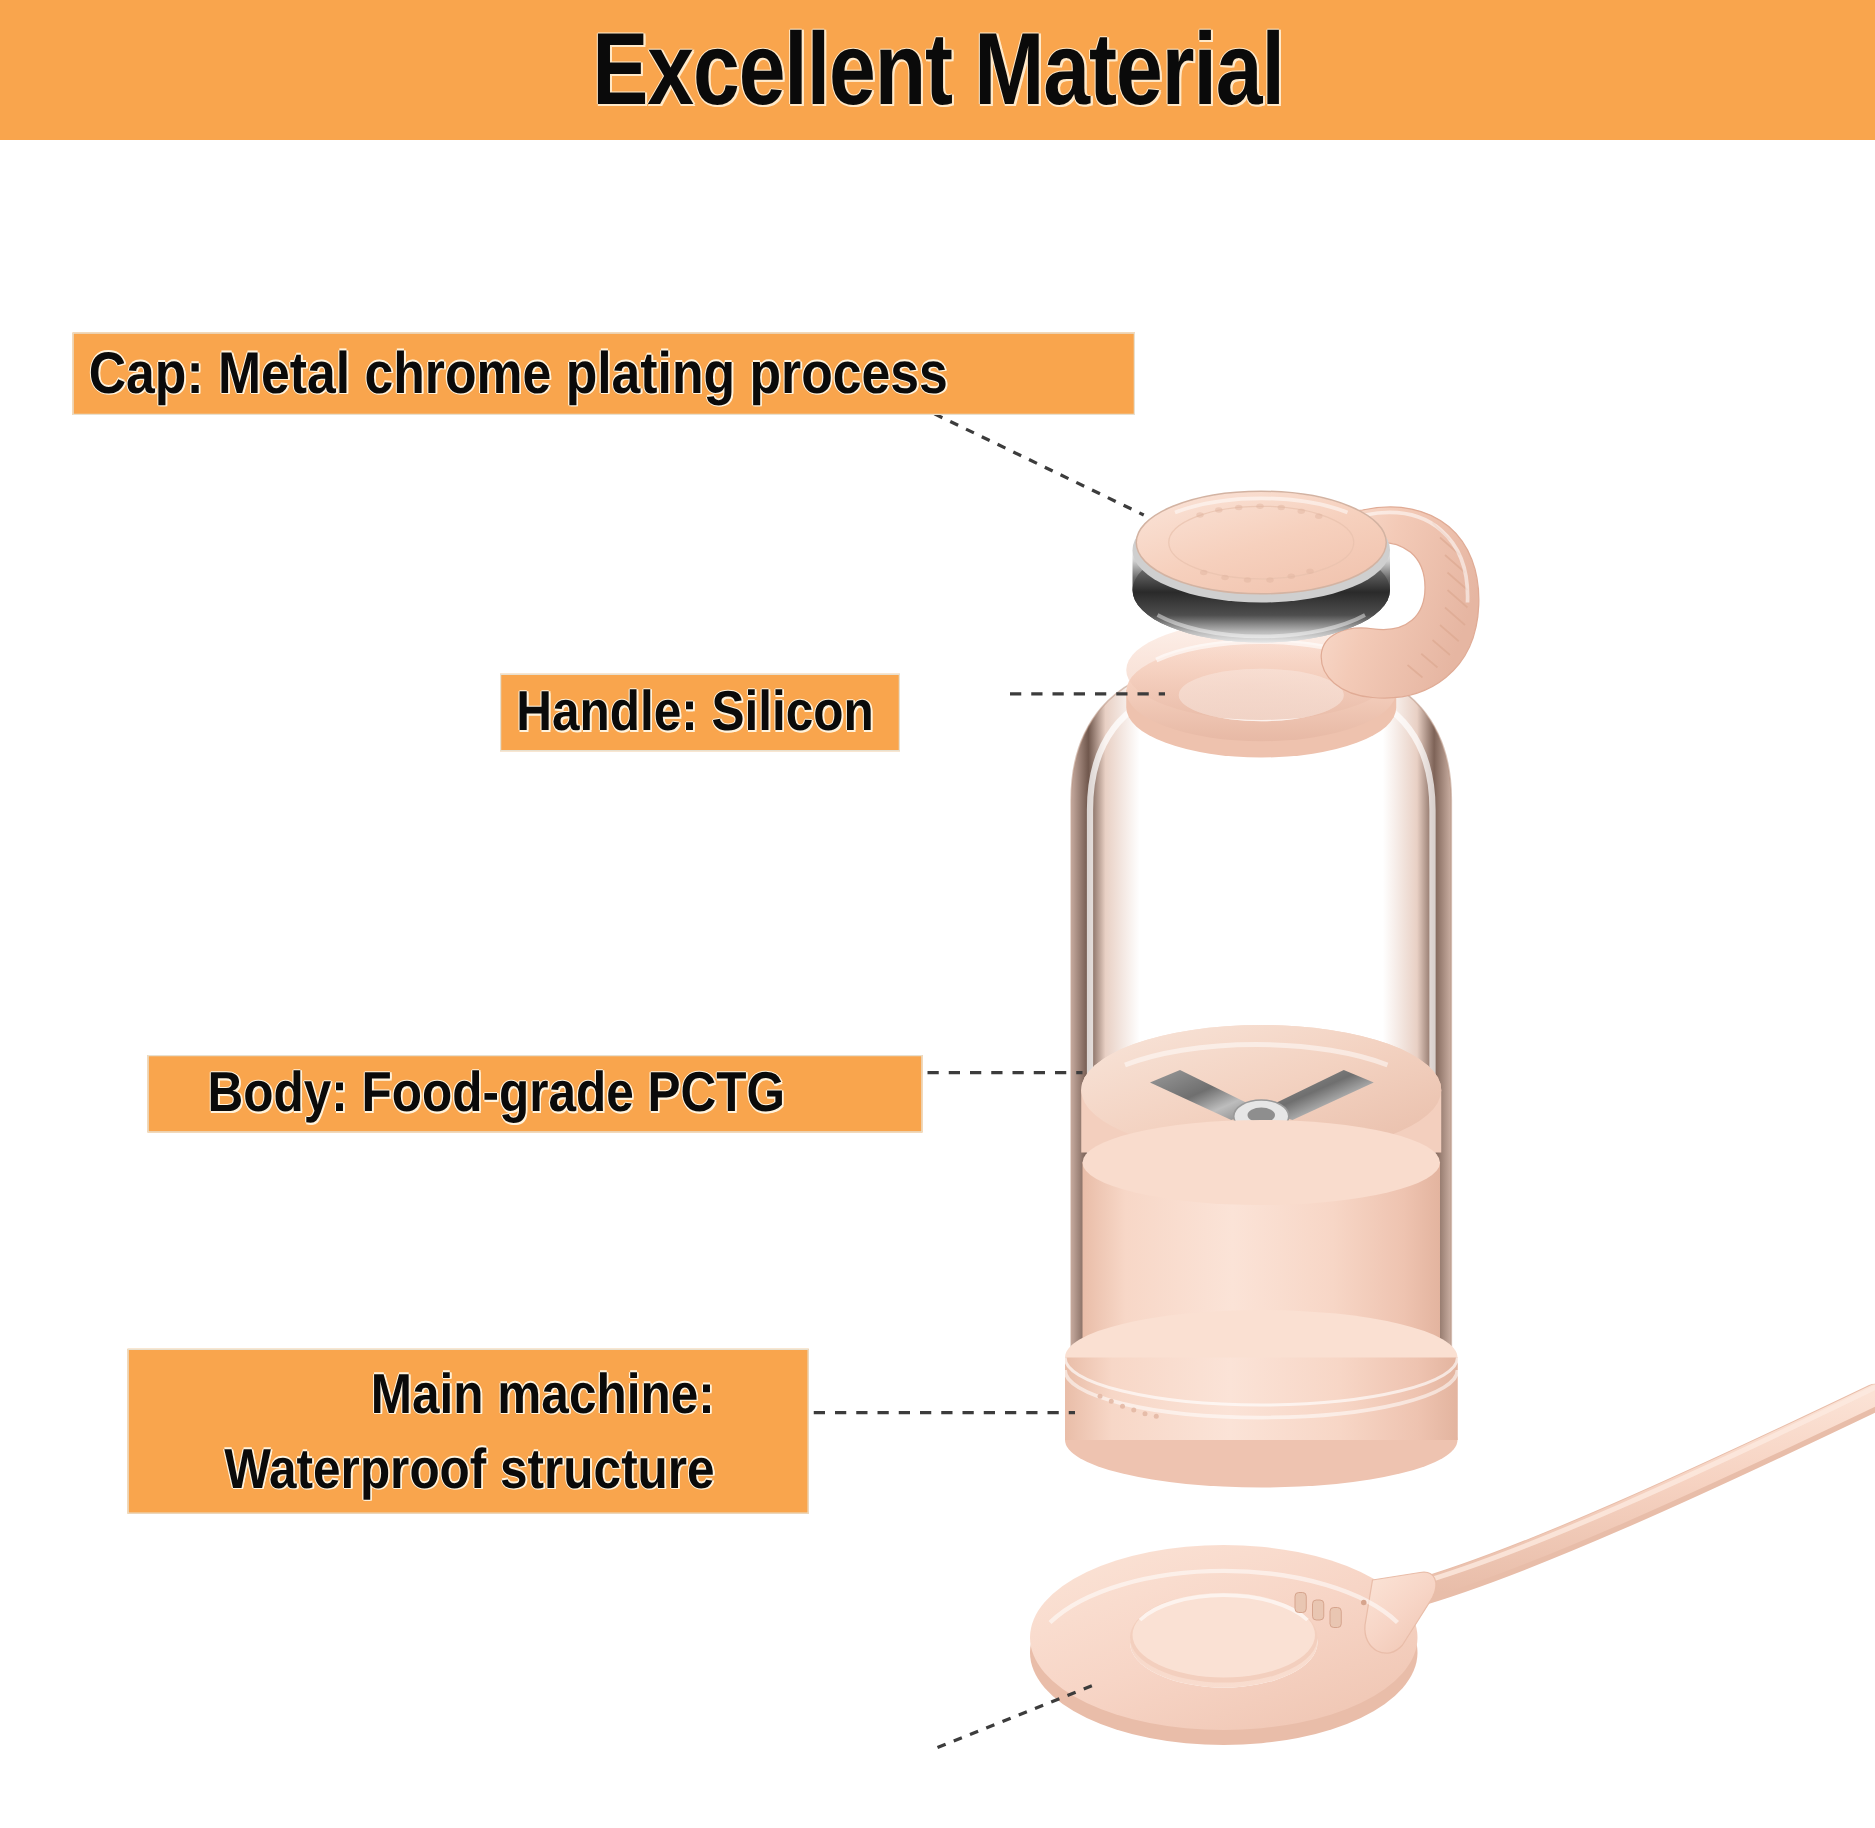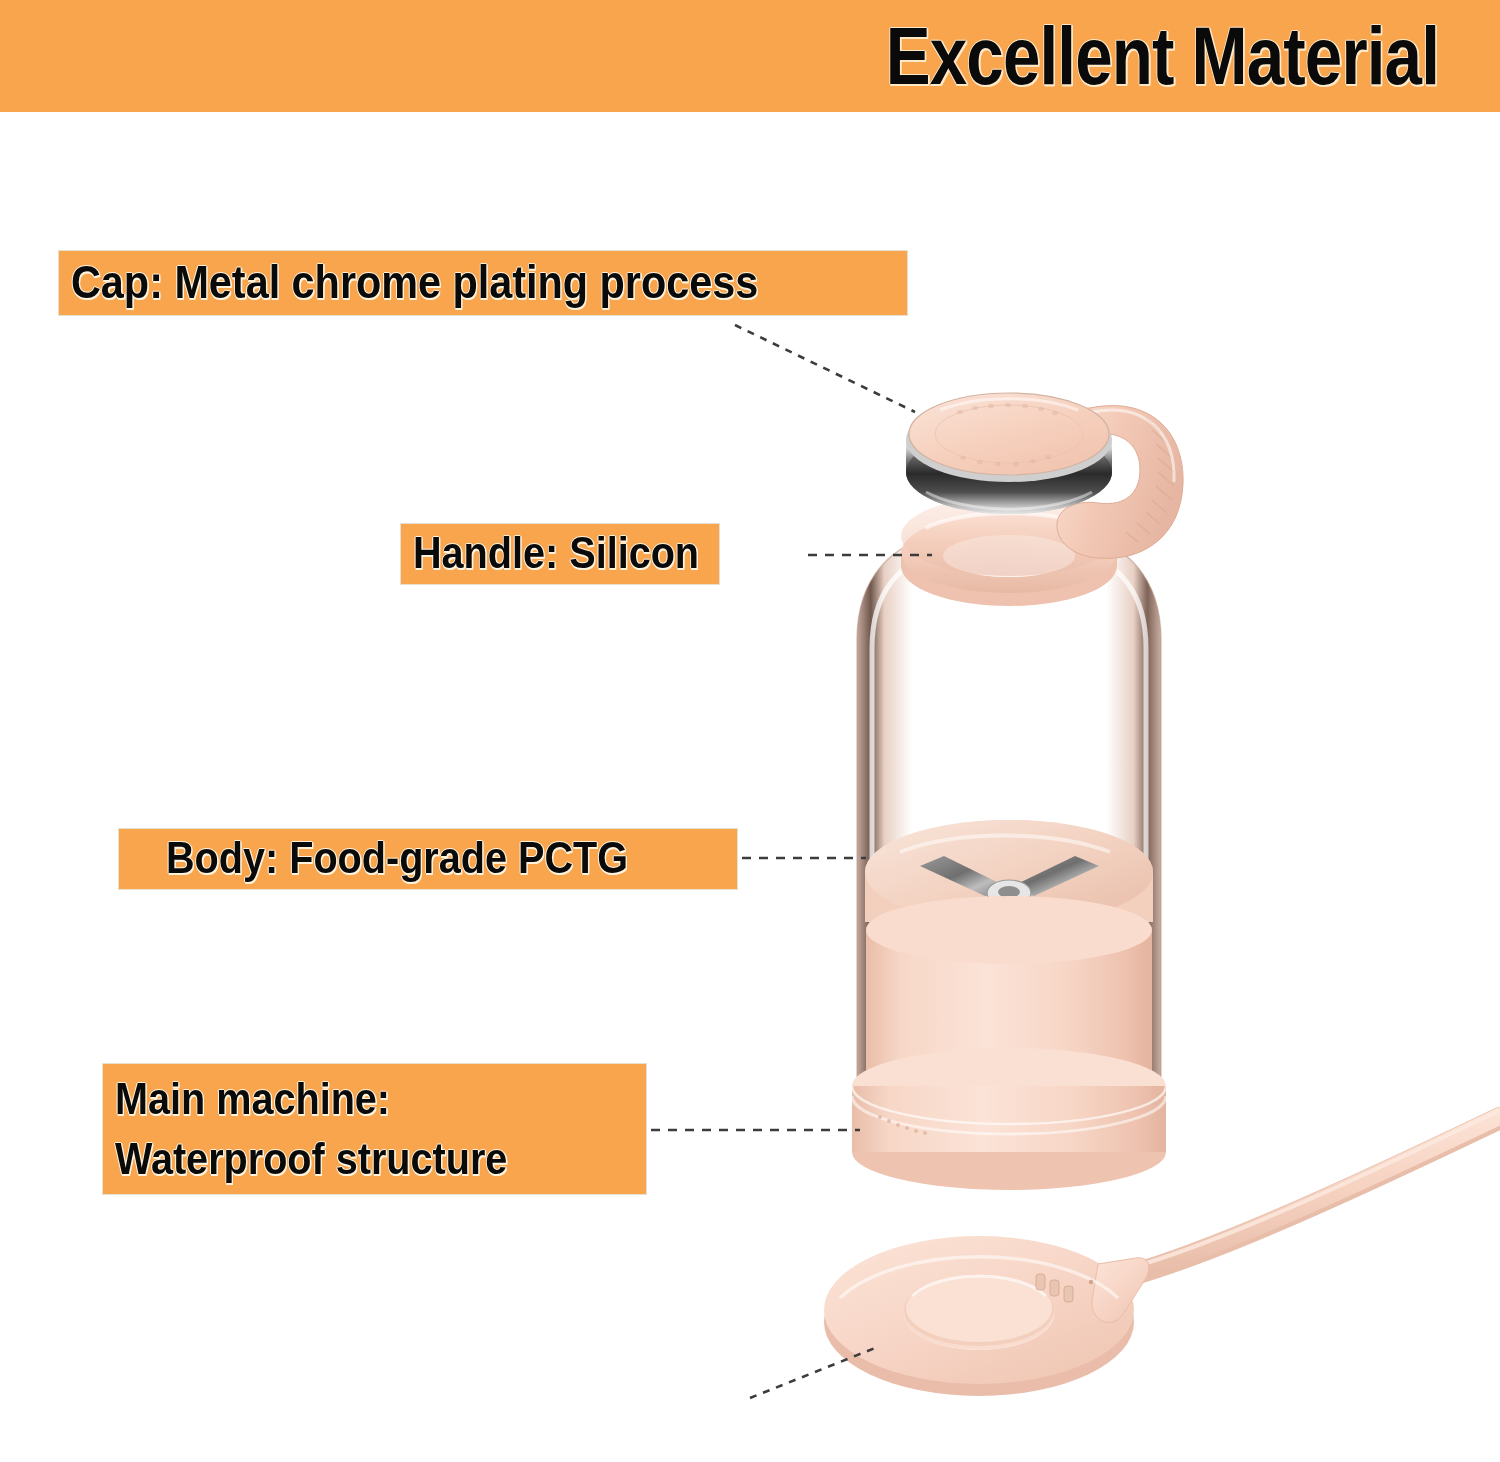--- a/index.html
+++ b/index.html
@@ -25,21 +25,21 @@
   
   .header-banner {
     position: absolute;
     left: 0;
     top: 0;
     width: 1500px;
     height: 112px;
     background: #f9a54d;
     display: flex;
     align-items: center;
-    justify-content: flex-end;
+    justify-content: center;
   }
   .header-title {
     font-family: "Liberation Sans Narrow", "Liberation Sans", sans-serif;
     font-weight: bold;
     font-size: 82px;
     line-height: 82px;
     color: #0a0a0a;
     letter-spacing: -1px;
     transform: scaleX(0.82);
     transform-origin: center center;
@@ -52,20 +52,21 @@
 
   
   .callout {
     position: absolute;
     background: #f9a54d;
     border: 1px solid #e8e0cf;
     display: flex;
     flex-direction: column;
     justify-content: center;
     padding: 4px 12px 6px 12px;
+    margin-top: 16px;
   }
   .callout-line {
     font-family: "Liberation Sans Narrow", "Liberation Sans", sans-serif;
     font-weight: bold;
     color: #0a0a0a;
     white-space: nowrap;
     transform: scaleX(0.88);
     transform-origin: left center;
     text-shadow:
        1.5px 0 0 #fff3dd, -1px 0 0 #fff3dd,
@@ -76,21 +77,21 @@
   #callout-cap       { left: 58px;  top: 250px;  width: 850px;  height: 66px; }
   #callout-cap .callout-line { font-size: 47px; line-height: 54px; }
 
   #callout-handle    { left: 400px; top: 523px;  width: 320px;  height: 62px; }
   #callout-handle .callout-line { font-size: 45px; line-height: 52px; }
 
   #callout-body      { left: 118px; top: 828px;  width: 620px;  height: 62px; align-items: center; }
   #callout-body .callout-line { font-size: 45px; line-height: 52px; }
 
   #callout-machine   { left: 102px; top: 1063px; width: 545px;  height: 132px;
-                       padding-top: 4px; padding-bottom: 4px; }
+                       padding-top: 4px; padding-bottom: 4px; text-align: right; }
   #callout-machine .callout-line { font-size: 45px; line-height: 60px; }
 
   #callout-charger   { left: 14px;  top: 1398px; width: 900px;  height: 64px; }
   #callout-charger .callout-line { font-size: 47px; line-height: 54px; }
 
   
   #leaders {
     position: absolute;
     left: 0; top: 0;
     width: 1500px; height: 1462px;

